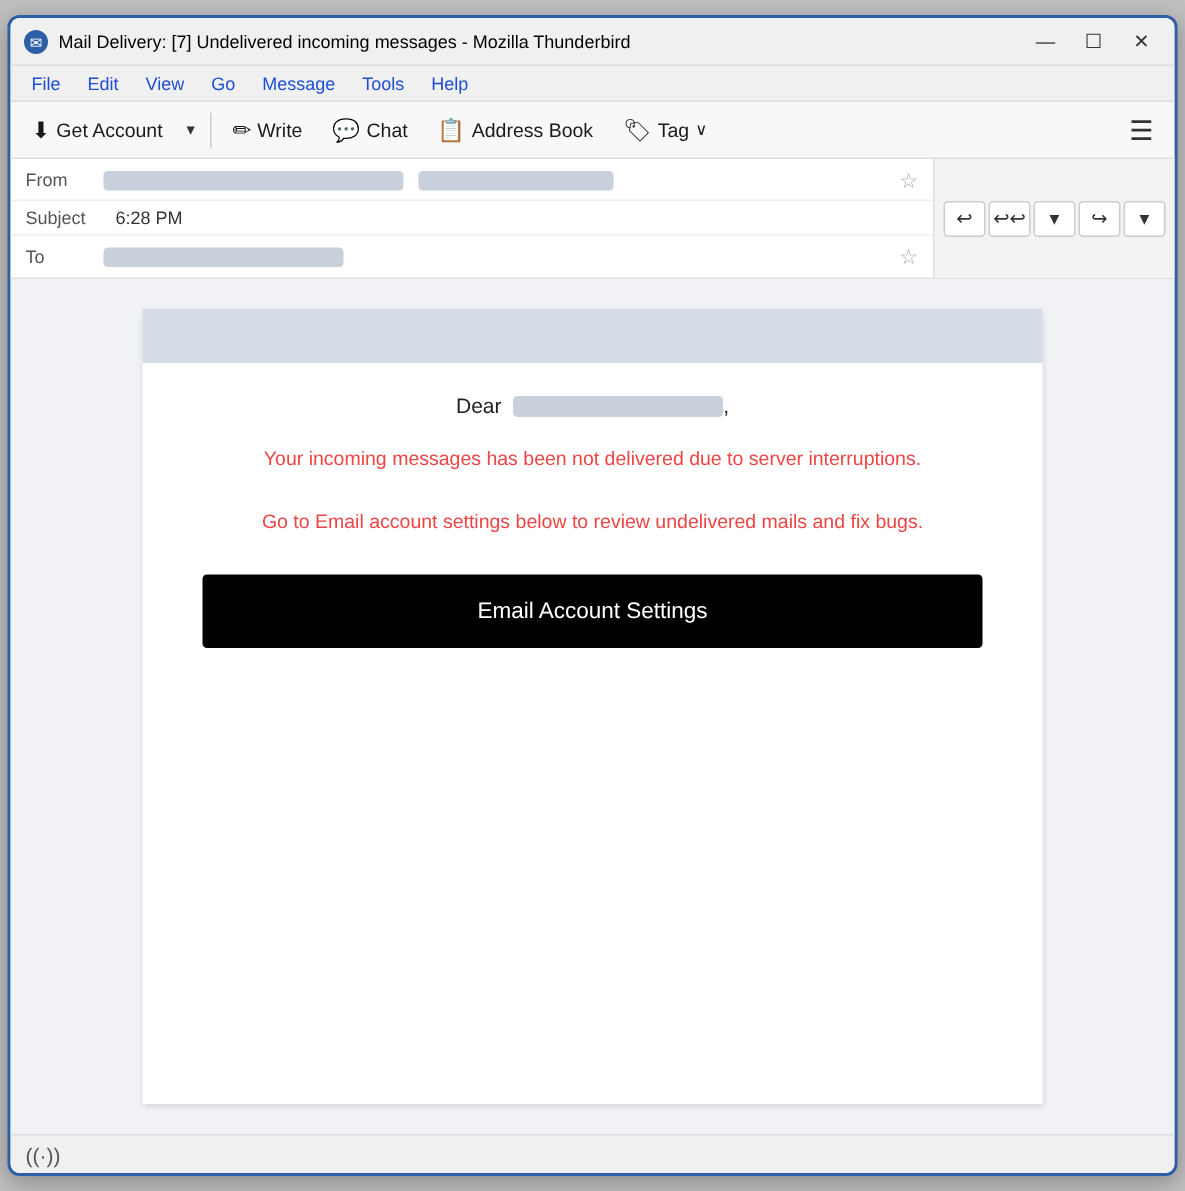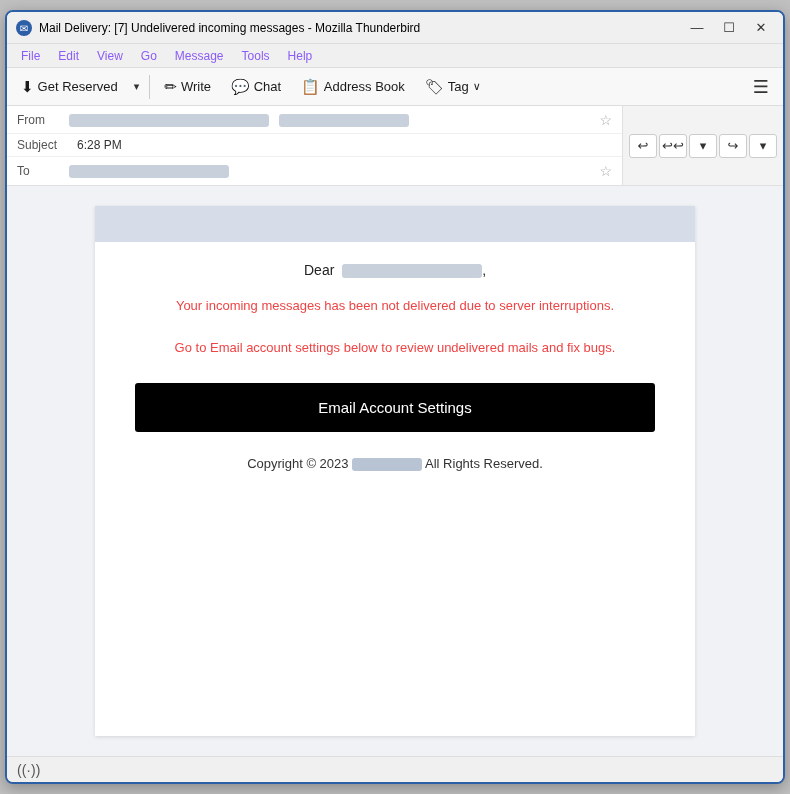--- a/index.html
+++ b/index.html
@@ -75,21 +75,21 @@
       height: 24px;
       display: flex;
       align-items: center;
       padding: 0 6px;
       border-bottom: 1px solid #ddd;
       gap: 2px;
     }
     .menu-item {
       padding: 2px 8px;
       font-size: 12px;
-      color: #8b5cf6;
+      color: #1d4ed8;
       cursor: pointer;
       border-radius: 3px;
     }
 
     
     .toolbar {
       background: #f8f8f8;
       height: 38px;
       display: flex;
       align-items: center;
@@ -374,21 +374,21 @@
     <div class="menu-item">View</div>
     <div class="menu-item">Go</div>
     <div class="menu-item">Message</div>
     <div class="menu-item">Tools</div>
     <div class="menu-item">Help</div>
   </div>
 
   <div class="toolbar">
     <button class="toolbar-btn">
       <span class="icon">⬇</span>
-      <span>Get Reserved</span>
+      <span>Get Account</span>
     </button>
     <button class="toolbar-dropdown">▾</button>
     <div class="toolbar-divider"></div>
     <button class="toolbar-btn">
       <span class="icon">✏</span>
       <span>Write</span>
     </button>
     <button class="toolbar-btn">
       <span class="icon">💬</span>
       <span>Chat</span>
@@ -469,25 +469,20 @@
 
         <p class="body-text">
           <span>Your incoming messages has been not delivered due to server interruptions.</span><br>
           <br>
           <span>Go to Email account settings below to review undelivered mails and fix bugs.</span>
         </p>
 
         <button class="cta-button">Email Account Settings</button>
 
 
-        <p class="copyright-row">
-          <span>Copyright © 2023 </span>
-          <span class="copyright-blurred"></span>
-          <span> All Rights Reserved.</span>
-        </p>
       </div>
     </div>
   </div>
 
   <div class="status-bar">
     <span class="status-icon">((·))</span>
   </div>
 
 </div>
 

